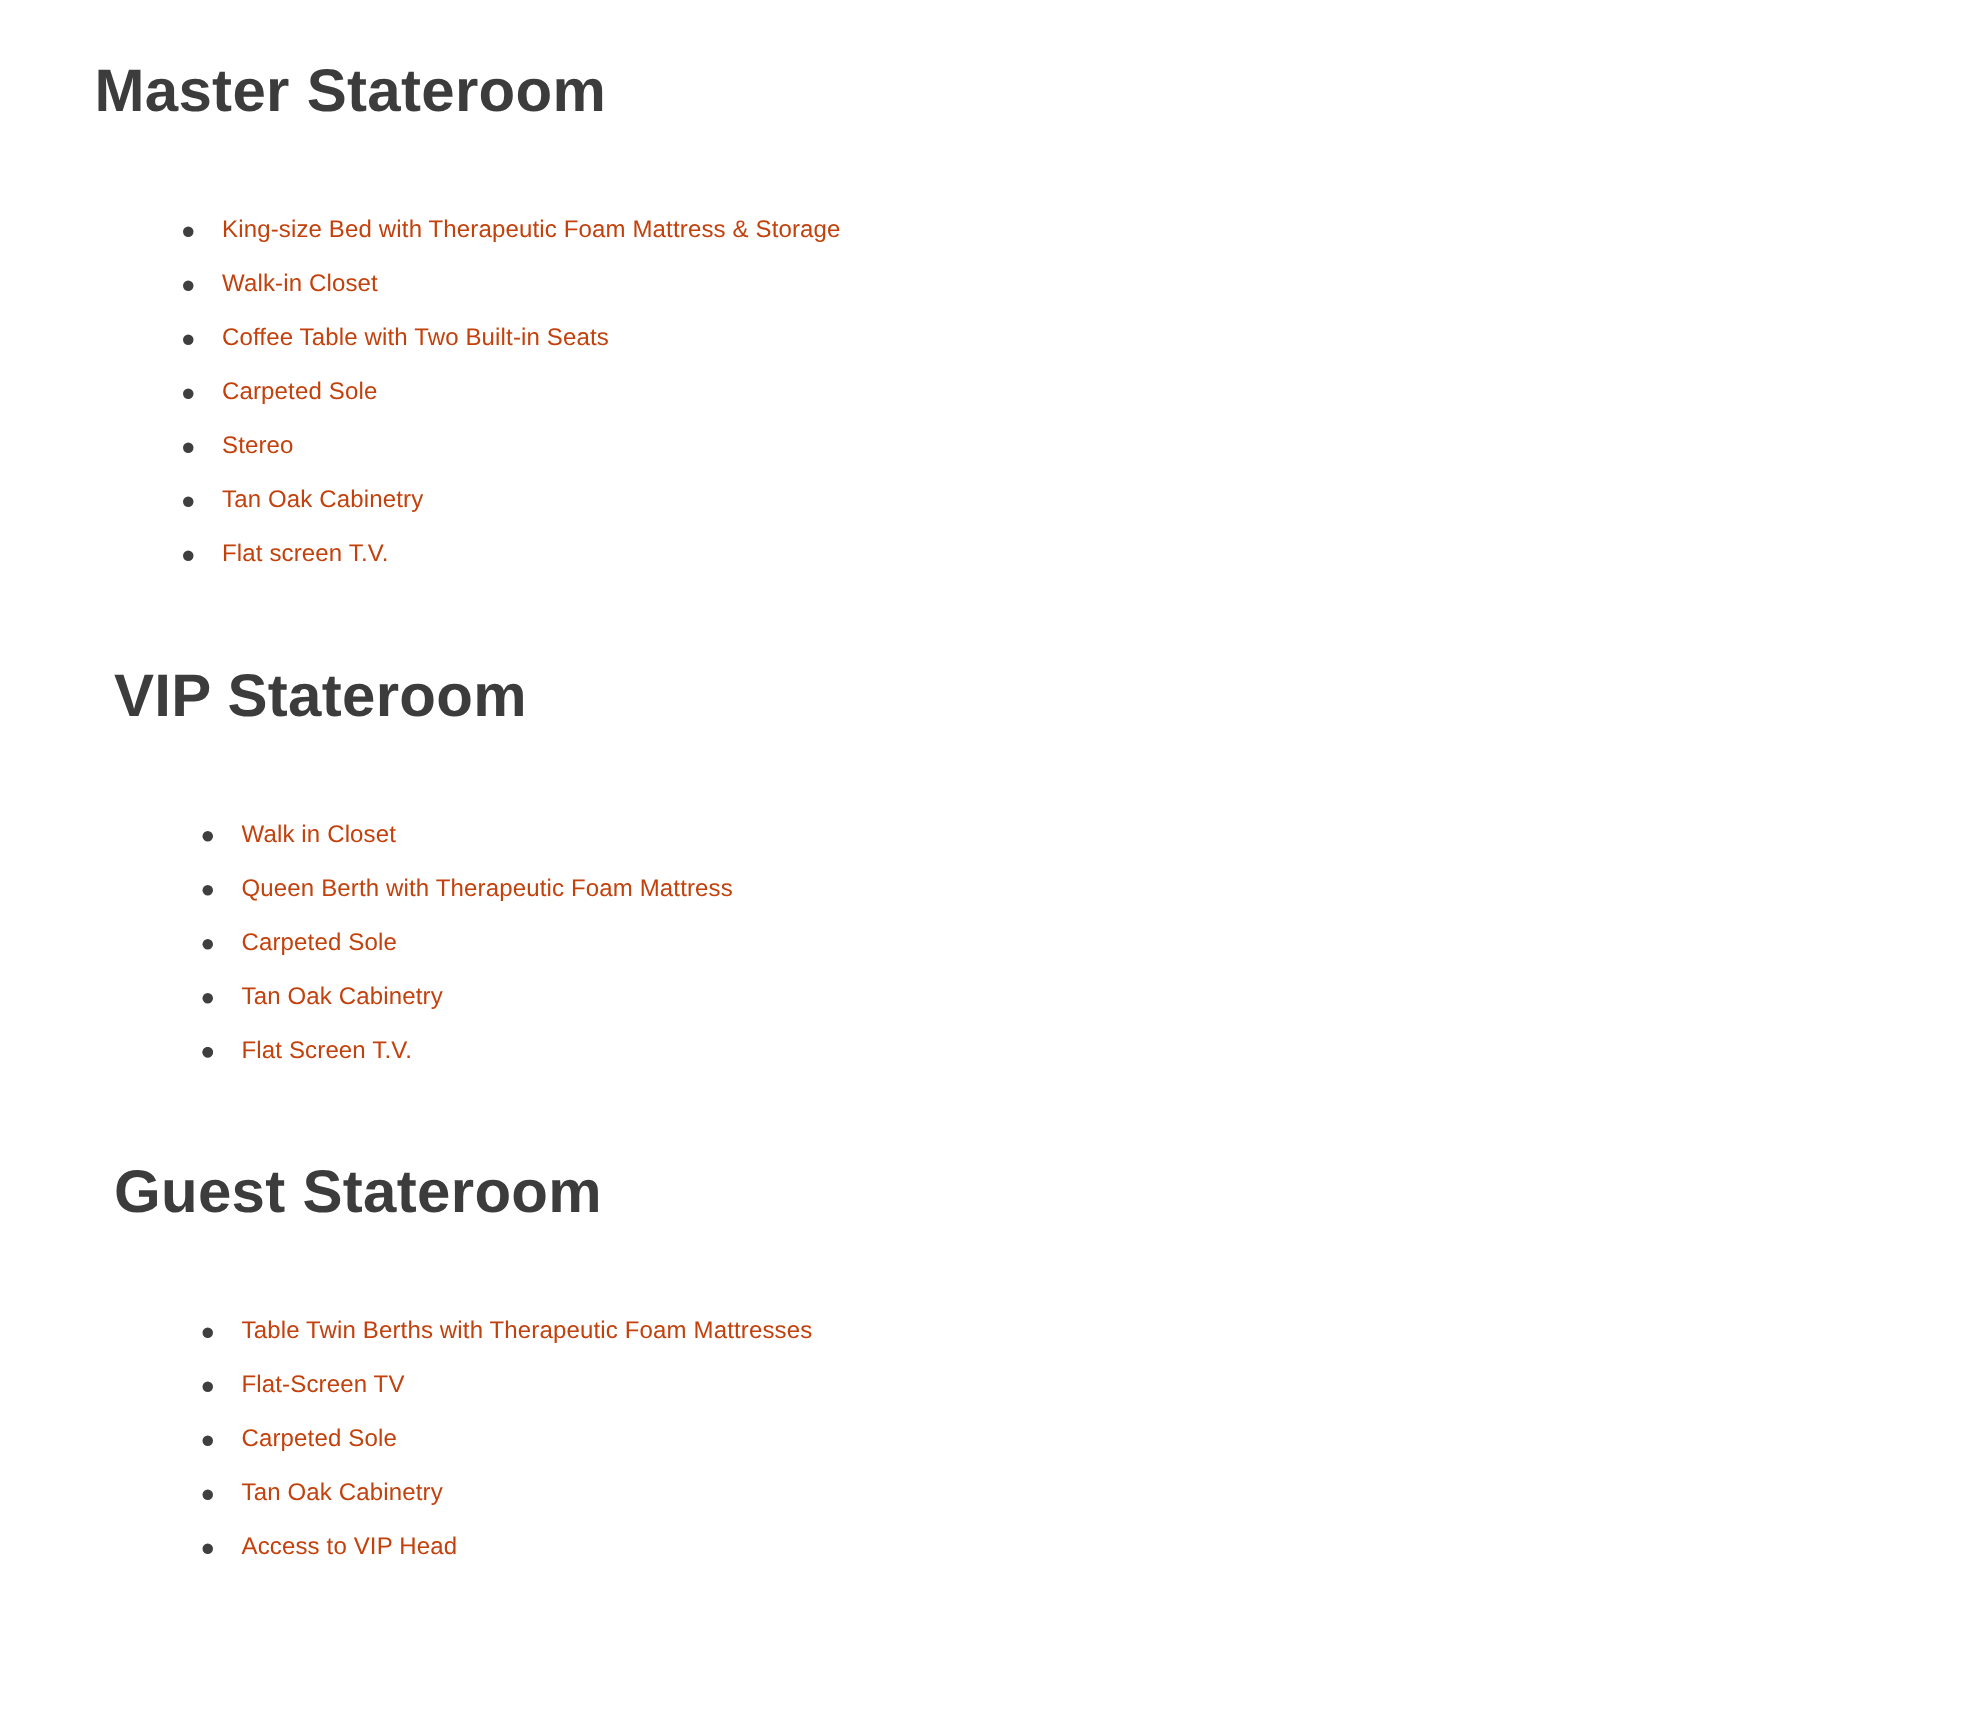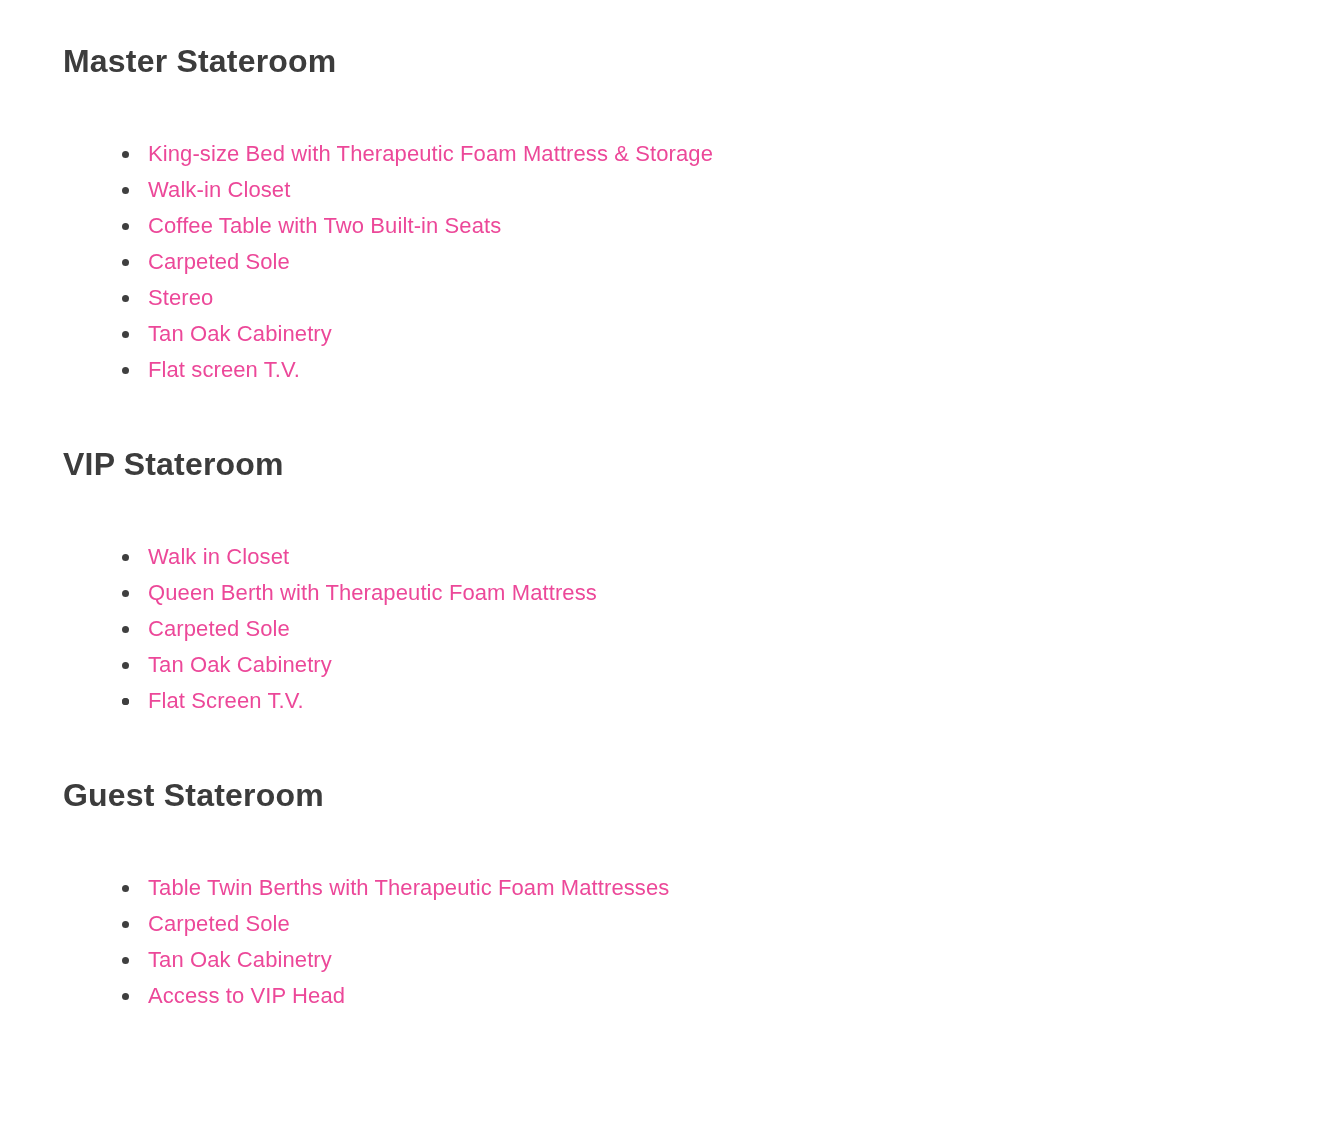--- a/index.html
+++ b/index.html
@@ -12,41 +12,41 @@
     width: 1322px;
     height: 1146px;
     overflow: hidden;
     font-family: "Liberation Sans", sans-serif;
     color: #3e3e3e;
   }
   .content {
     padding: 42px 40px 0 63px;
   }
   section.stateroom-section { margin: 0; }
-  section.stateroom-section + section.stateroom-section { margin-top: 57px; }
+  section.stateroom-section + section.stateroom-section { margin-top: 57px; margin-left: 13px; }
   h2.section-title {
     margin: 0;
     font-family: "Liberation Sans", sans-serif;
     font-weight: 700;
-    font-size: 32px;
+    font-size: 40px;
     line-height: 38px;
     color: #3c3c3c;
     letter-spacing: 0.2px;
   }
   ul.feature-list {
     list-style: none;
     margin: 56px 0 0 0;
     padding: 0;
   }
   ul.feature-list li {
     position: relative;
     padding-left: 85px;
-    font-size: 22px;
+    font-size: 16px;
     line-height: 36px;
-    color: #ec4899;
+    color: #c2410c;
     letter-spacing: 0.1px;
   }
   ul.feature-list li .bullet-dot {
     position: absolute;
     left: 59px;
     top: 15px;
     width: 7px;
     height: 7px;
     border-radius: 50%;
     background: #3f3f3f;
@@ -120,20 +120,23 @@
 </ul>
   </section>
 
   <section class="stateroom-section">
     <h2 class="section-title">Guest Stateroom</h2>
     <ul class="feature-list">
   <li>
     <span class="bullet-dot"></span><span class="item-text">Table Twin Berths with Therapeutic Foam Mattresses</span>
   </li>
 
+  <li>
+    <span class="bullet-dot"></span><span class="item-text">Flat-Screen TV</span>
+  </li>
 
   <li>
     <span class="bullet-dot"></span><span class="item-text">Carpeted Sole</span>
   </li>
 
   <li>
     <span class="bullet-dot"></span><span class="item-text">Tan Oak Cabinetry</span>
   </li>
 
   <li>

